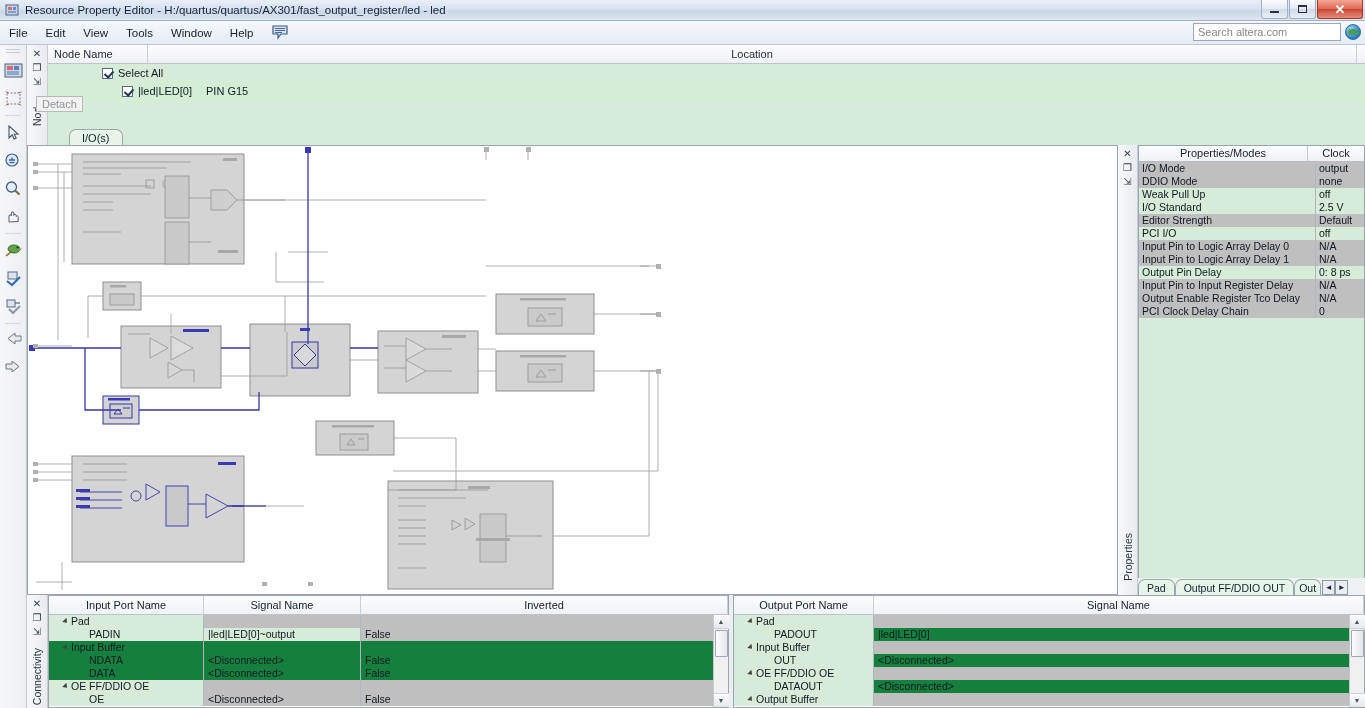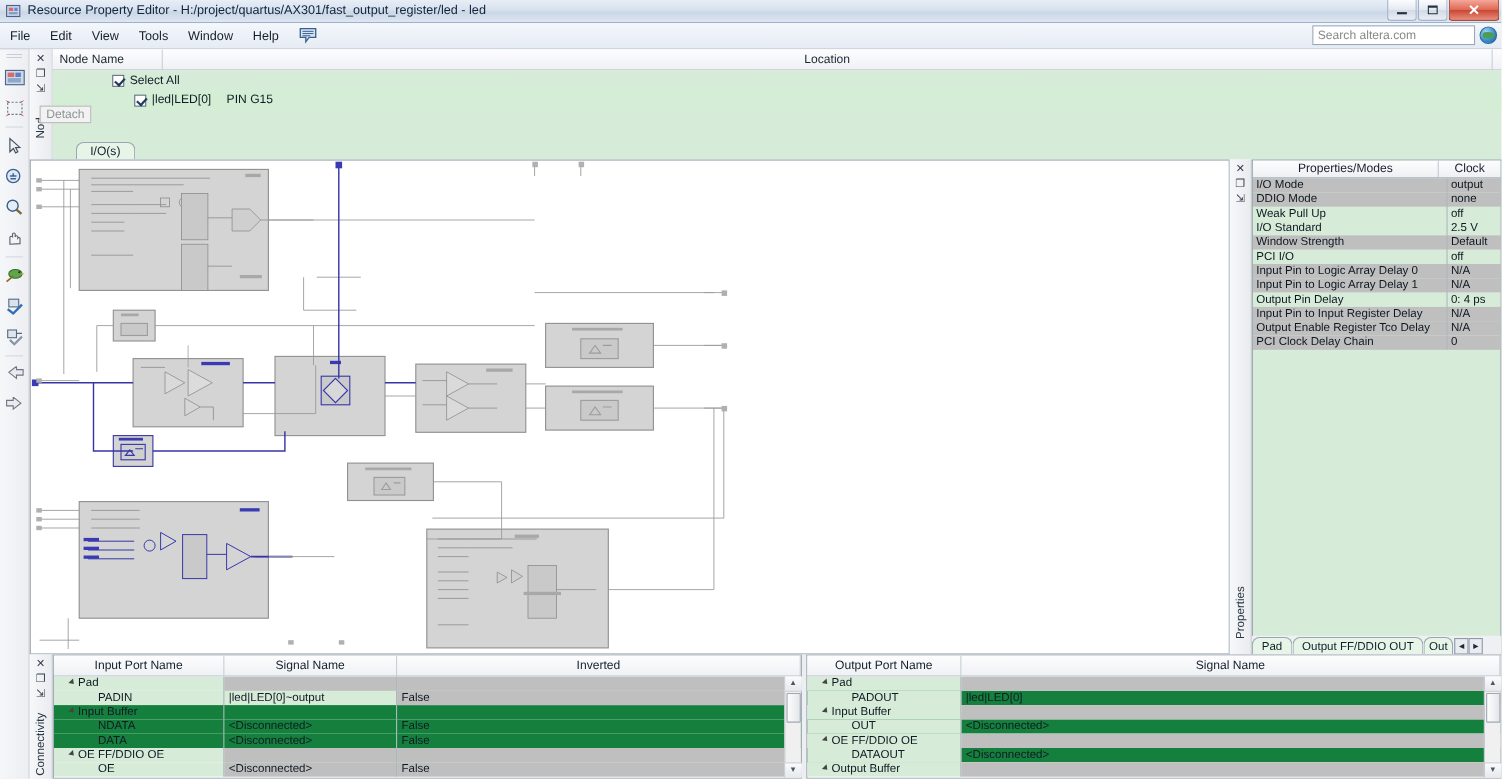--- a/index.html
+++ b/index.html
@@ -248,21 +248,21 @@
 
   <div class="titlebar">
     <span class="title-icon">
       <svg width="16" height="14" viewBox="0 0 16 14">
         <rect x="2" y="2" width="12" height="10" fill="#c8d4e4" stroke="#4a6288"></rect>
         <rect x="4" y="4" width="4" height="3" fill="#d86a6a"></rect>
         <rect x="9" y="4" width="3" height="3" fill="#6a86d8"></rect>
         <rect x="4" y="8" width="8" height="2" fill="#7f9ec4"></rect>
       </svg>
     </span>
-    <span class="title-text">Resource Property Editor - H:/project/quartus/AX301/fast_output_register/led - led</span>
+    <span class="title-text">Resource Property Editor - H:/quartus/quartus/AX301/fast_output_register/led - led</span>
     <div class="win-btns">
       <div class="win-btn">
           <i class="min-glyph"></i>
         </div>
       <div class="win-btn">
           <i class="max-glyph"></i>
         </div>
       <div class="win-btn close">✕</div>
     </div>
   </div>
@@ -578,38 +578,38 @@
           </div>
         <div class="prop-row green">
           <div class="pr-name">Weak Pull Up</div>
           <div class="pr-val">off</div>
           </div>
         <div class="prop-row green">
           <div class="pr-name">I/O Standard</div>
           <div class="pr-val">2.5 V</div>
           </div>
         <div class="prop-row gray">
-          <div class="pr-name">Window Strength</div>
+          <div class="pr-name">Editor Strength</div>
           <div class="pr-val">Default</div>
           </div>
         <div class="prop-row green">
           <div class="pr-name">PCI I/O</div>
           <div class="pr-val">off</div>
           </div>
         <div class="prop-row gray">
           <div class="pr-name">Input Pin to Logic Array Delay 0</div>
           <div class="pr-val">N/A</div>
           </div>
         <div class="prop-row gray">
           <div class="pr-name">Input Pin to Logic Array Delay 1</div>
           <div class="pr-val">N/A</div>
           </div>
         <div class="prop-row green">
           <div class="pr-name">Output Pin Delay</div>
-          <div class="pr-val">0: 4 ps</div>
+          <div class="pr-val">0: 8 ps</div>
           </div>
         <div class="prop-row gray">
           <div class="pr-name">Input Pin to Input Register Delay</div>
           <div class="pr-val">N/A</div>
           </div>
         <div class="prop-row gray">
           <div class="pr-name">Output Enable Register Tco Delay</div>
           <div class="pr-val">N/A</div>
           </div>
         <div class="prop-row gray">

